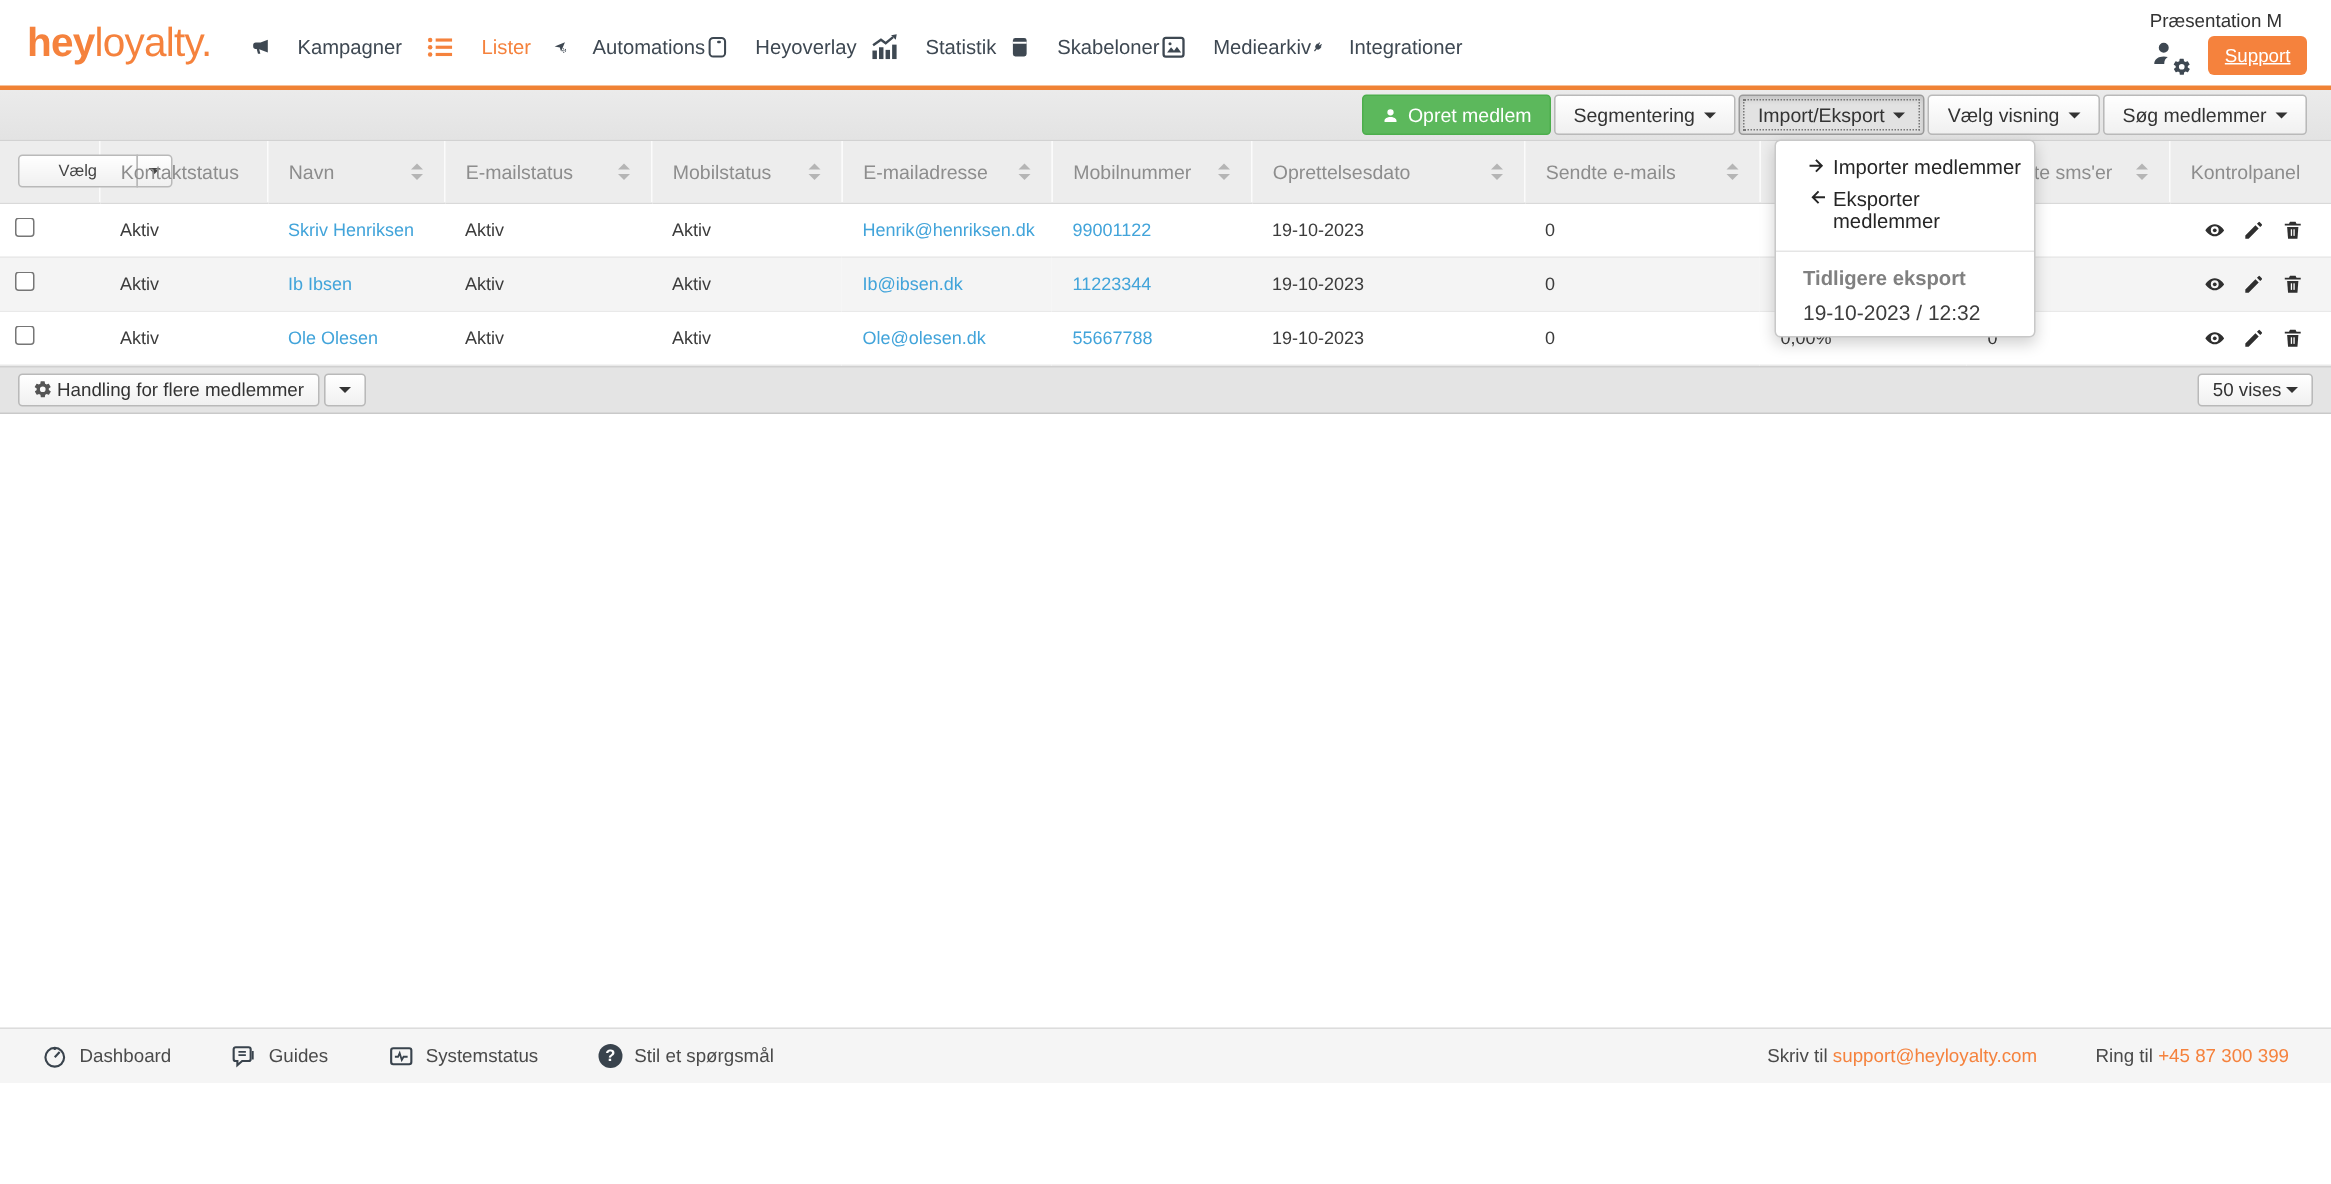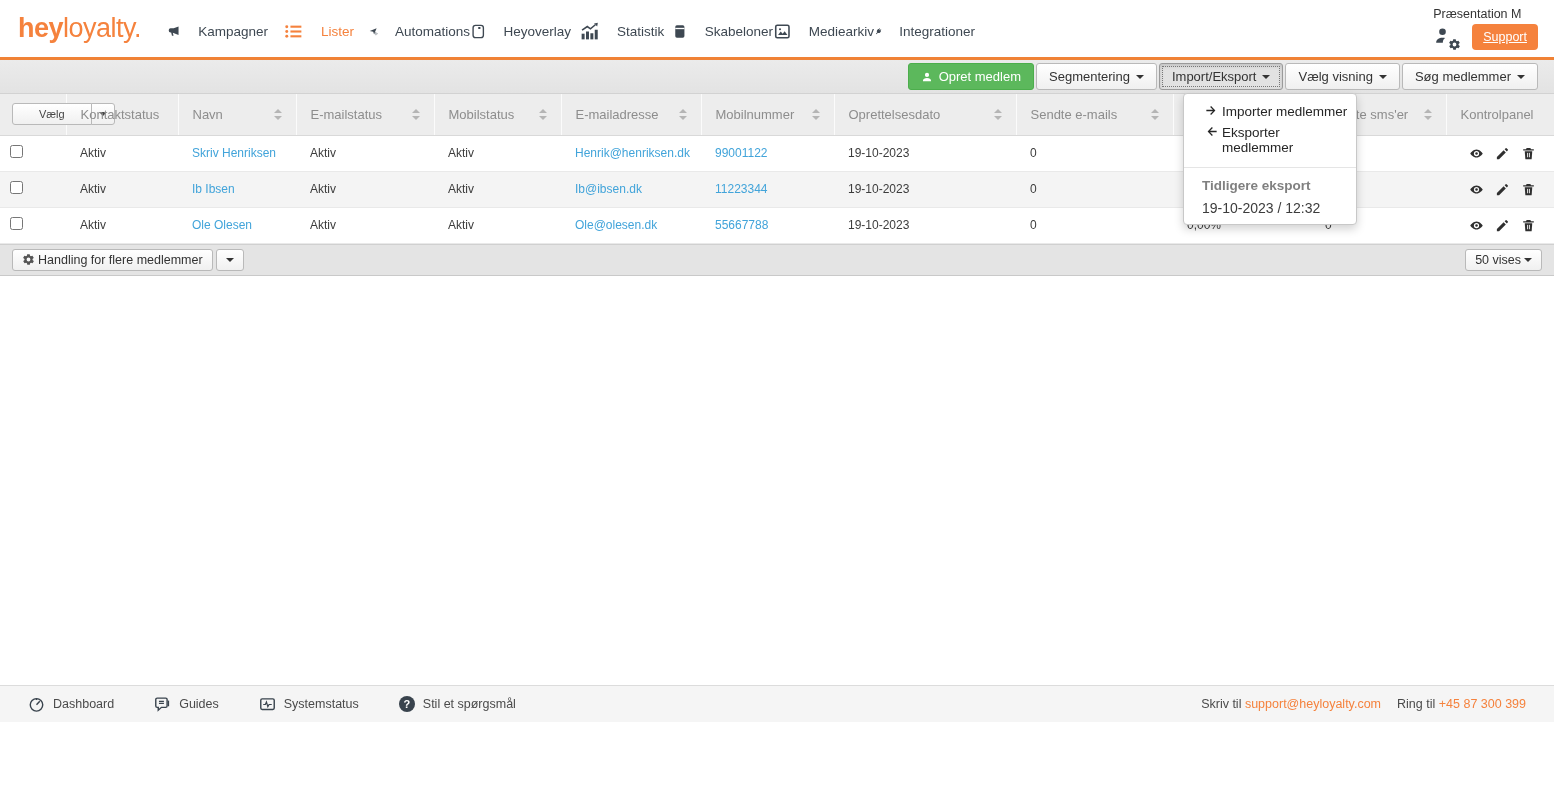--- a/index.html
+++ b/index.html
@@ -65,21 +65,21 @@
   .btn-sm svg { width:13px; height:13px; color:#555; }
   .pagesize { margin-left:auto; }
 
   .spacer { flex:1 1 auto; background:#fff; }
 
   
   .footer { height:37px; background:#f5f5f5; border-top:1px solid #dcdcdc; display:flex; align-items:center; padding:0 28px 0 28px; font-size:12.5px; color:#4a4a4a; flex:0 0 auto; }
   .flink { display:flex; align-items:center; gap:8px; margin-right:40px; cursor:pointer; }
   .flink svg { width:17px; height:17px; color:#39434d; }
   .q-badge { width:16px; height:16px; border-radius:50%; background:#39434d; color:#fff; font-size:11px; font-weight:700; display:flex; align-items:center; justify-content:center; }
-  .footer-right { margin-left:auto; display:flex; gap:16px; }
+  .footer-right { margin-left:auto; display:flex; gap:39px; }
   .orange-link { color:#f5823d; text-decoration:none; cursor:pointer; }
 
   
   .ie-menu { position:absolute; left:1183px; top:93px; width:174px; background:#fff; border:1px solid #c8c8c8; border-radius:4px; box-shadow:0 4px 10px rgba(0,0,0,.18); padding:7px 0 6px; z-index:40; }
   .ie-item { display:flex; align-items:flex-start; gap:4px; padding:3px 8px 3px 21px; font-size:13.5px; color:#262626; cursor:pointer; }
   .ie-item svg { width:13px; height:13px; flex:0 0 auto; }
   .ie-divider { border-top:1px solid #e5e5e5; margin:9px 0 8px; }
   .ie-header { padding:2px 18px; font-size:13.5px; font-weight:700; color:#808080; }
   .ie-entry { padding:5px 18px 2px; font-size:14px; color:#3c3c3c; cursor:pointer; }
 </style>

